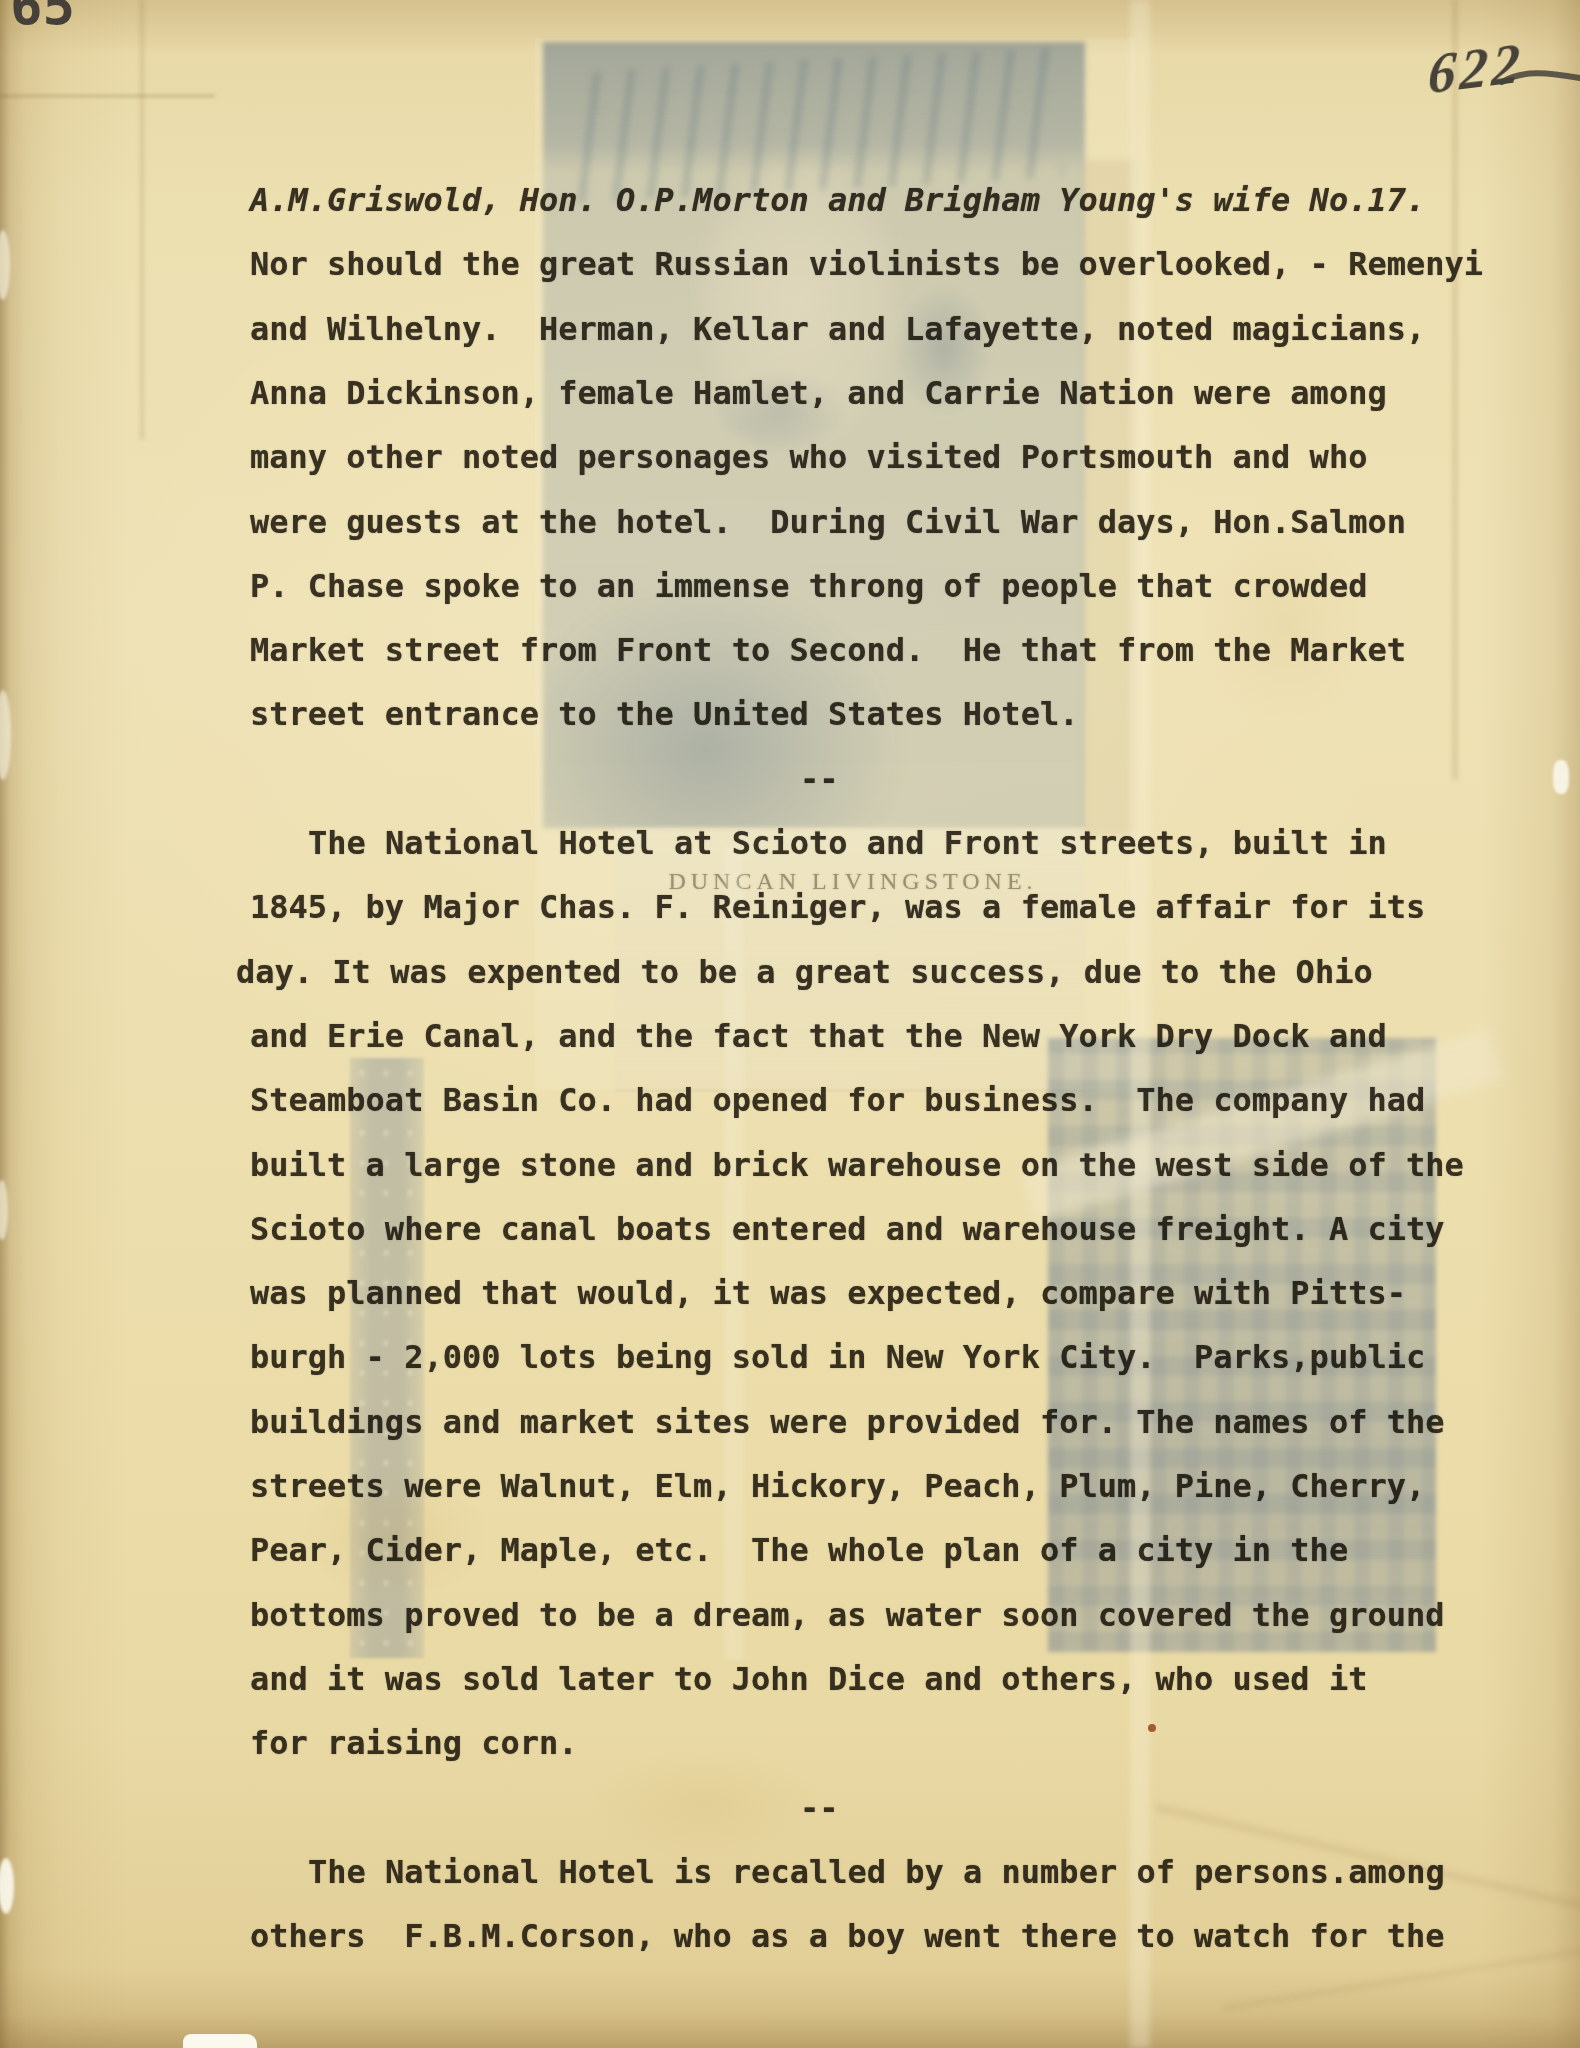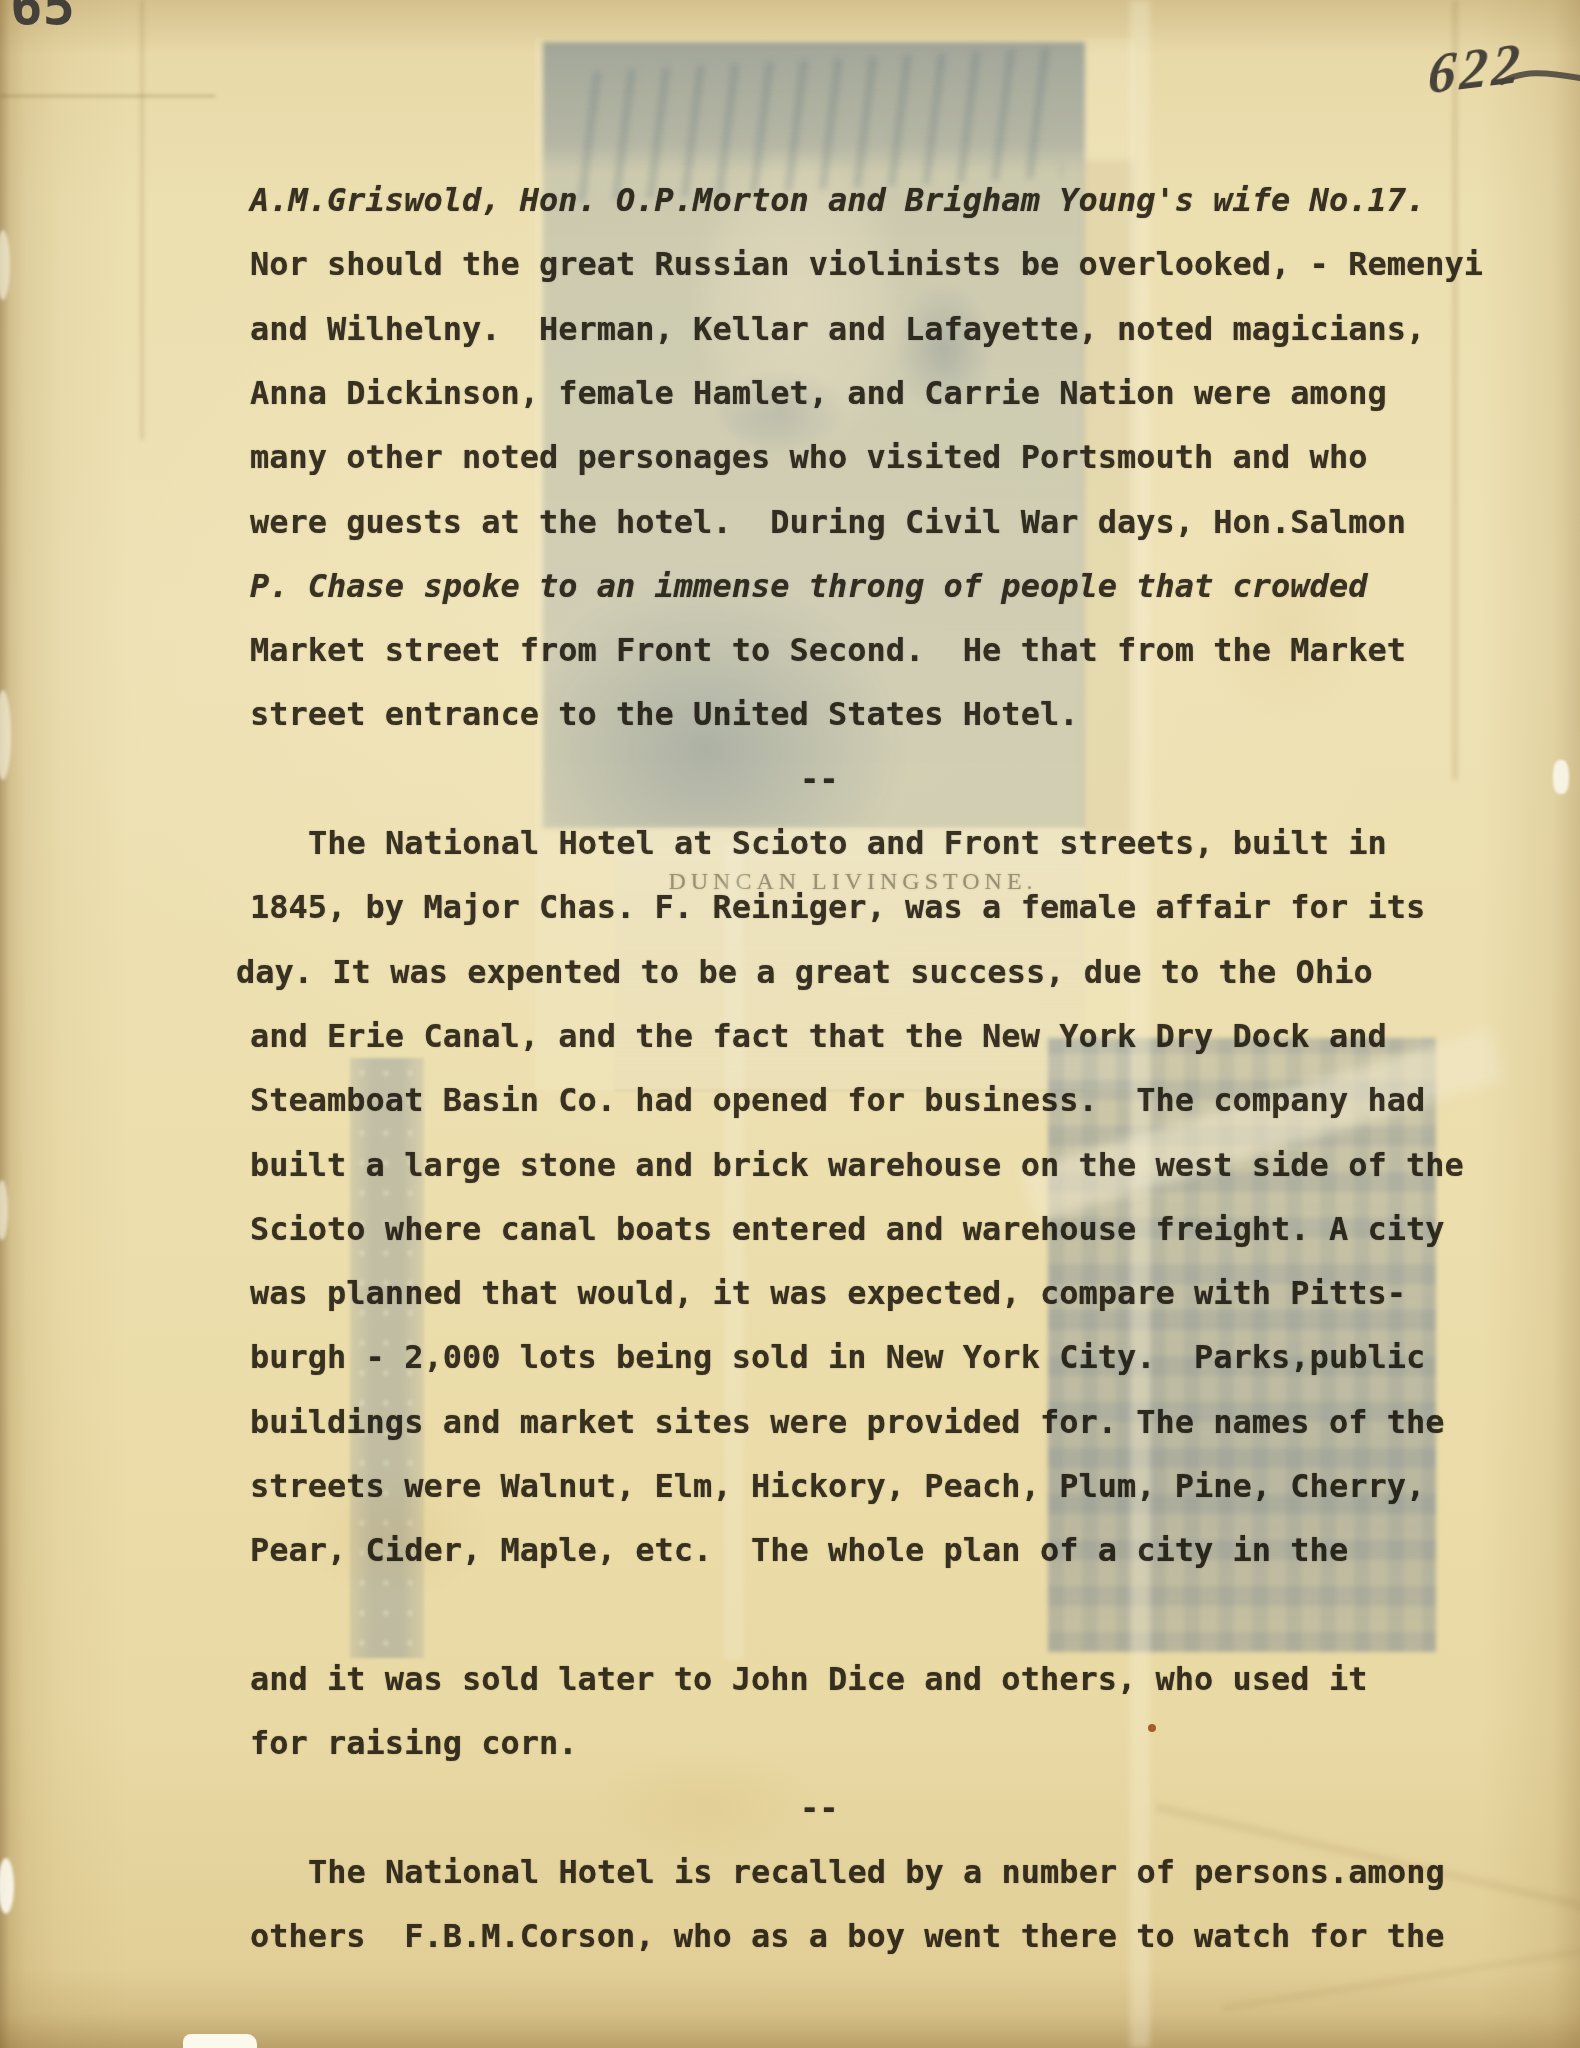--- a/index.html
+++ b/index.html
@@ -151,36 +151,37 @@
   <div class="abs stain stain3"></div>
   <div class="abs dot-rust"></div>
 
   <div class="abs typed-layer" id="typed-layer">
       <div class="line" style="top: 184px; left: 250px; font-style: italic;">A.M.Griswold, Hon. O.P.Morton and Brigham Young's wife No.17.</div>
       <div class="line" style="top: 248px; left: 250px;">Nor should the great Russian violinists be overlooked, - Remenyi</div>
       <div class="line" style="top: 313px; left: 250px;">and Wilhelny.  Herman, Kellar and Lafayette, noted magicians,</div>
       <div class="line" style="top: 377px; left: 250px;">Anna Dickinson, female Hamlet, and Carrie Nation were among</div>
       <div class="line" style="top: 441px; left: 250px;">many other noted personages who visited Portsmouth and who</div>
       <div class="line" style="top: 506px; left: 250px;">were guests at the hotel.  During Civil War days, Hon.Salmon</div>
-      <div class="line" style="top: 570px; left: 250px; font-style: italic;">P. Chase spoke to an immense throng of people that crowded</div>
+      <div class="line" style="top: 570px; left: 250px;">P. Chase spoke to an immense throng of people that crowded</div>
       <div class="line" style="top: 634px; left: 250px;">Market street from Front to Second.  He that from the Market</div>
       <div class="line" style="top: 698px; left: 250px;">street entrance to the United States Hotel.</div>
       <div class="line" style="top: 763px; left: 800px;">--</div>
       <div class="line" style="top: 827px; left: 308px;">The National Hotel at Scioto and Front streets, built in</div>
       <div class="line" style="top: 891px; left: 250px;">1845, by Major Chas. F. Reiniger, was a female affair for its</div>
       <div class="line" style="top: 956px; left: 236px;">day. It was expented to be a great success, due to the Ohio</div>
       <div class="line" style="top: 1020px; left: 250px;">and Erie Canal, and the fact that the New York Dry Dock and</div>
       <div class="line" style="top: 1084px; left: 250px;">Steamboat Basin Co. had opened for business.  The company had</div>
       <div class="line" style="top: 1149px; left: 250px;">built a large stone and brick warehouse on the west side of the</div>
       <div class="line" style="top: 1213px; left: 250px;">Scioto where canal boats entered and warehouse freight. A city</div>
       <div class="line" style="top: 1277px; left: 250px;">was planned that would, it was expected, compare with Pitts-</div>
       <div class="line" style="top: 1341px; left: 250px;">burgh - 2,000 lots being sold in New York City.  Parks,public</div>
       <div class="line" style="top: 1406px; left: 250px;">buildings and market sites were provided for. The names of the</div>
       <div class="line" style="top: 1470px; left: 250px;">streets were Walnut, Elm, Hickory, Peach, Plum, Pine, Cherry,</div>
       <div class="line" style="top: 1534px; left: 250px;">Pear, Cider, Maple, etc.  The whole plan of a city in the</div>
+      <div class="line" style="top: 1599px; left: 250px;">bottoms proved to be a dream, as water soon covered the ground</div>
       <div class="line" style="top: 1663px; left: 250px;">and it was sold later to John Dice and others, who used it</div>
       <div class="line" style="top: 1727px; left: 250px;">for raising corn.</div>
       <div class="line" style="top: 1792px; left: 800px;">--</div>
       <div class="line" style="top: 1856px; left: 308px;">The National Hotel is recalled by a number of persons.among</div>
       <div class="line" style="top: 1920px; left: 250px;">others  F.B.M.Corson, who as a boy went there to watch for the</div>
     </div>
 
   <div class="abs corner-number">65</div>
   <div class="abs handwritten-number">622</div>
   <svg class="abs handwritten-tail" width="90" height="44" viewBox="0 0 90 44">

